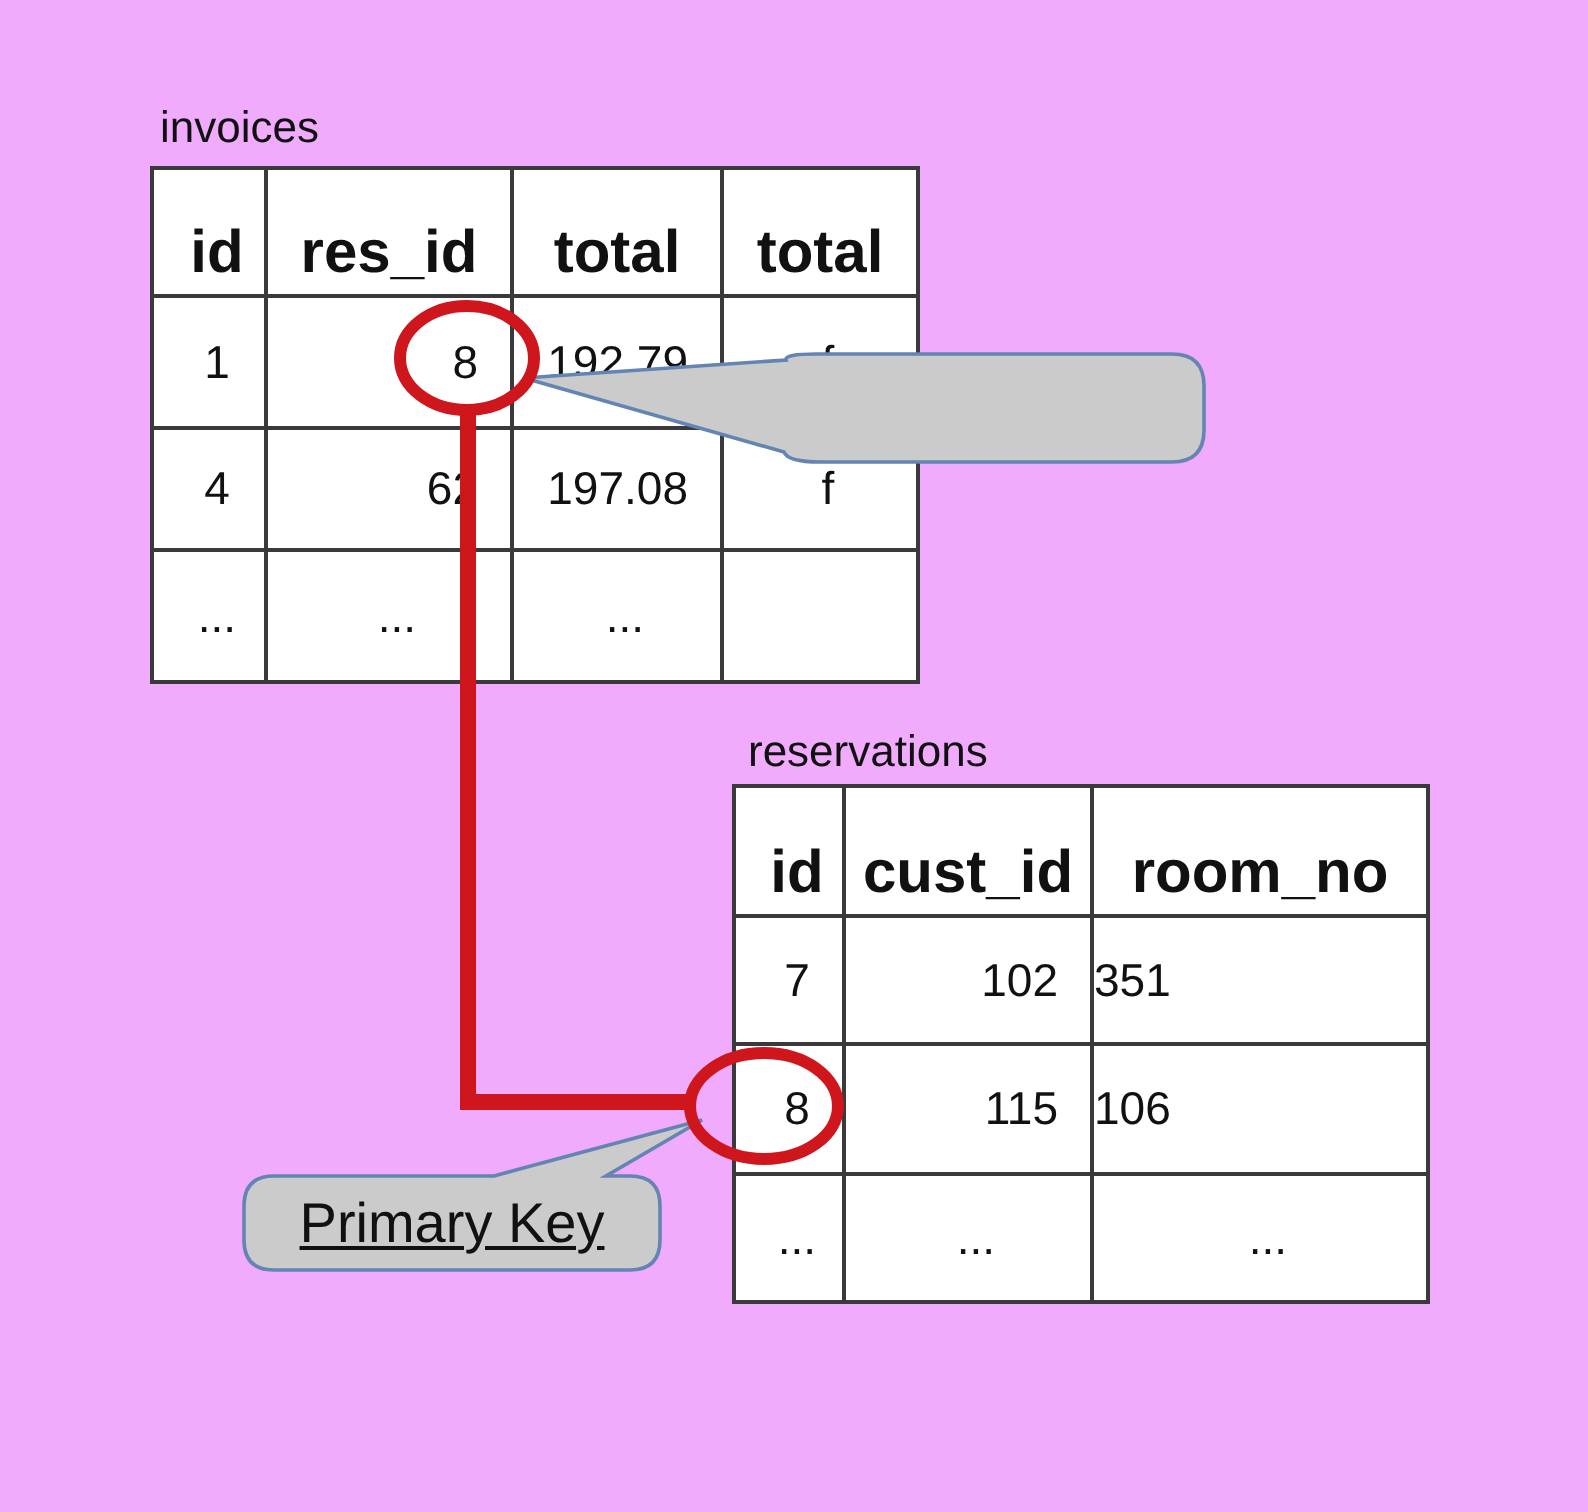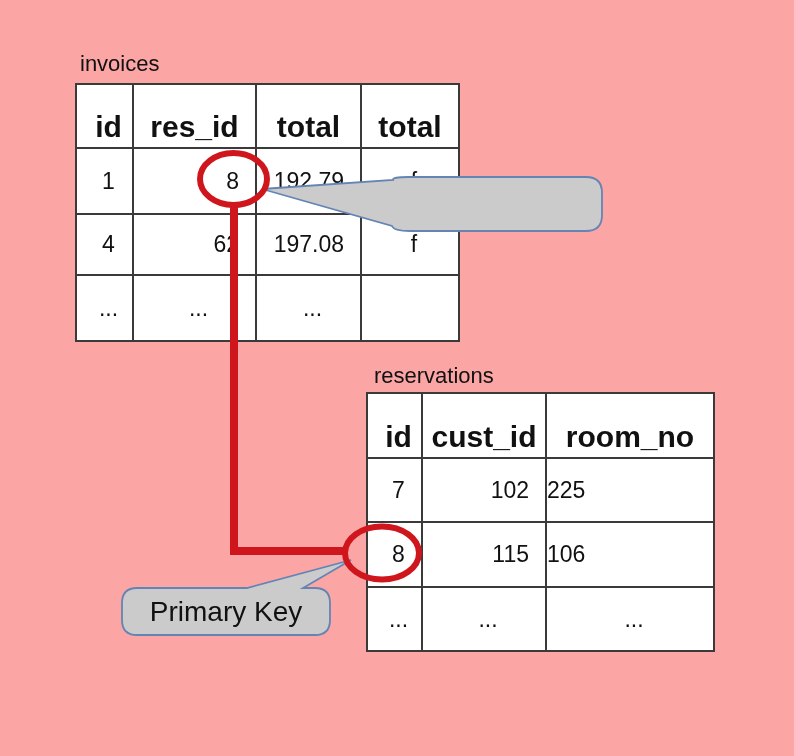--- a/index.html
+++ b/index.html
@@ -1,18 +1,18 @@
 <!DOCTYPE html>
 <html><head>
 <meta charset="utf-8">
 <style>
   html,body { margin:0; padding:0; background:#ffffff; }
   .canvas {
     position:relative; width:794px; height:756px;
-    background:#fca5a5; overflow:hidden;
+    background:#f0abfc; overflow:hidden;
     font-family:"Liberation Sans", sans-serif;
   }
   .table-title {
     position:absolute; font-size:22px; color:#111; line-height:1.1;
     white-space:nowrap;
   }
   .db-table {
     position:absolute; border-collapse:collapse; table-layout:fixed;
     background:#ffffff;
   }
@@ -90,21 +90,21 @@
       <tr style="height:65px">
         <th class="al">id</th>
         <th class="ac">cust_id</th>
         <th class="ac">room_no</th>
       </tr>
     </thead>
     <tbody>
       <tr style="height:64px">
         <td class="al">7</td>
         <td class="ar">102</td>
-        <td class="ac">225</td>
+        <td class="ac">351</td>
       </tr>
       <tr style="height:65px">
         <td class="al">8</td>
         <td class="ar">115</td>
         <td class="ac">106</td>
       </tr>
       <tr style="height:64px">
         <td class="al">...</td>
         <td class="al">...</td>
         <td class="al">...</td>
@@ -122,15 +122,15 @@
              Q 330 588 315 588 L 303 588 L 351 560 Z" stroke-width="1.8" fill="#cbcbcb" stroke="#6484b4"></path>
 
     <polyline points="234,202 234,551 346,551" stroke-width="8" stroke="#cf161c" fill="none"></polyline>
 
     <ellipse cx="233.5" cy="179" rx="33.5" ry="26" stroke-width="6" stroke="#cf161c" fill="none"></ellipse>
 
     <ellipse cx="382" cy="553" rx="37" ry="26.5" stroke-width="6" stroke="#cf161c" fill="none"></ellipse>
   </svg>
 
 
-  <div class="callout-label" style="left:122px; top:588px; width:208px; height:47px;">Primary Key</div>
+  <div class="callout-label" style="left:122px; top:588px; width:208px; height:47px;text-decoration:underline;">Primary Key</div>
 
 </div>
 
 </body></html>

